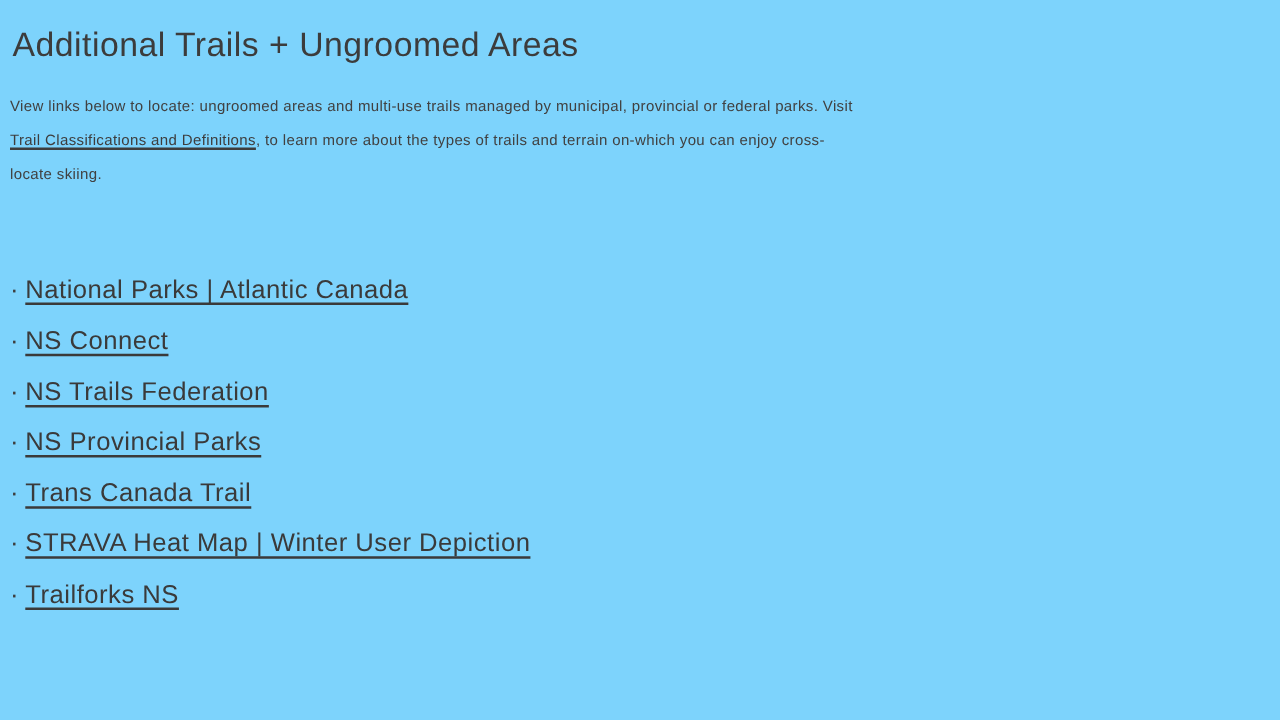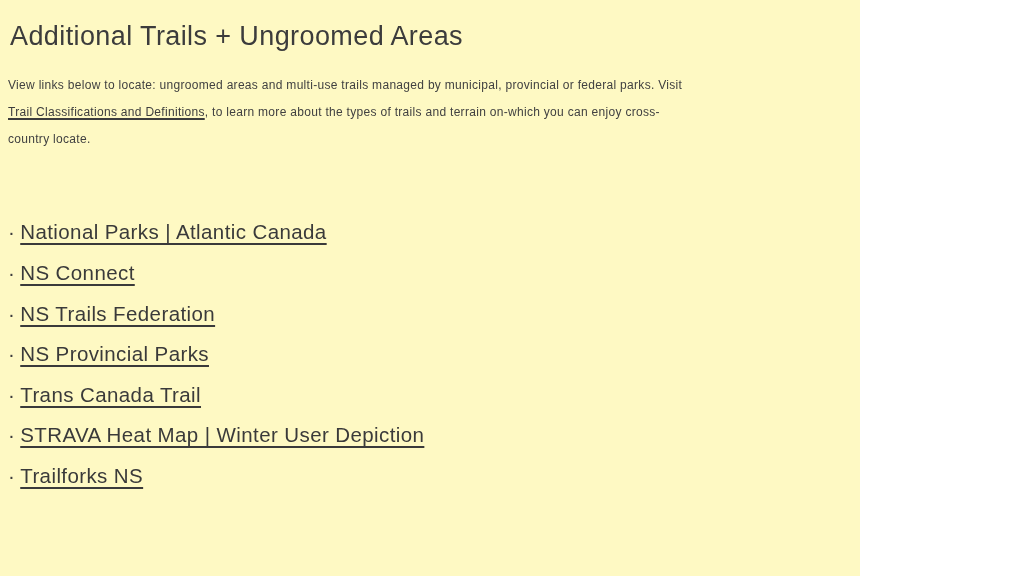--- a/index.html
+++ b/index.html
@@ -4,24 +4,24 @@
 <style>
   * { box-sizing: border-box; }
   html, body { margin: 0; padding: 0; background: #ffffff; }
   body {
     font-family: "Liberation Sans", sans-serif;
     color: #414141;
     -webkit-font-smoothing: antialiased;
   }
   .page {
     position: relative;
-    width: 860px;
+    width: 1024px;
     height: 576px;
     overflow: hidden;
-    background: #fef9c3;
+    background: #7dd3fc;
     padding: 0 26px 0 8px;
   }
   .page-title {
     margin: 20px 0 0 2px;
     font-size: 27px;
     font-weight: 400;
     line-height: 1.2;
     letter-spacing: 0.4px;
     color: #3c3c3c;
   }
@@ -61,21 +61,21 @@
 </head>
 <body>
 
 <main class="page">
 
   <h1 class="page-title">Additional Trails + Ungroomed Areas</h1>
 
   <p class="intro">
     <span>View links below to locate: ungroomed areas and multi-use trails managed by municipal, provincial or federal parks. Visit</span><br>
     <a href="#" class="intro-link">Trail Classifications and Definitions</a><span>, to learn more about the types of trails and terrain on-which you can enjoy cross-</span><br>
-    <span>country locate.</span>
+    <span>locate skiing.</span>
   </p>
 
   <nav class="links">
 
     <div class="link-row">
       <span class="bullet">·</span><a href="#" class="trail-link">National Parks | Atlantic Canada</a>
     </div>
 
     <div class="link-row">
       <span class="bullet">·</span><a href="#" class="trail-link">NS Connect</a>

